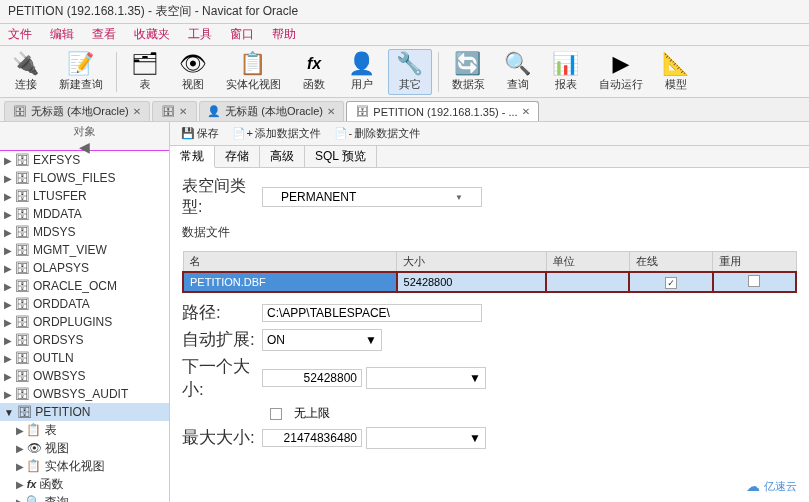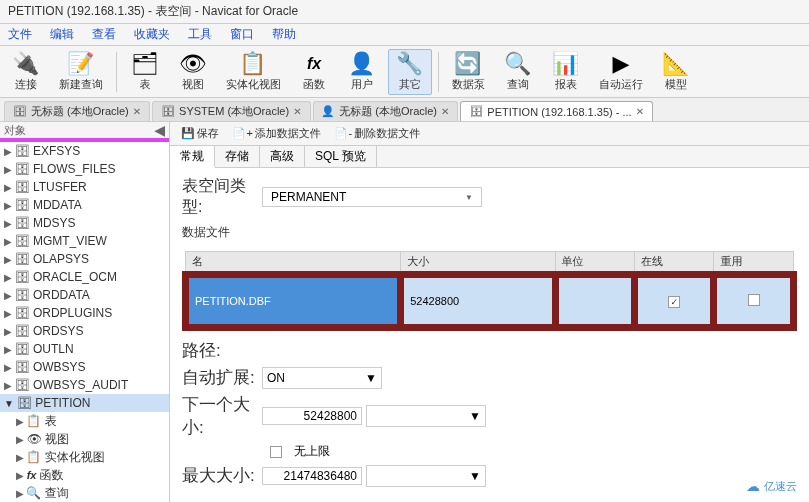--- a/index.html
+++ b/index.html
@@ -29,21 +29,21 @@
       background: #f5f5f5;
       border-bottom: 1px solid #ccc;
       padding: 2px 4px;
       display: flex;
       gap: 10px;
       height: 22px;
       align-items: center;
     }
     .menu-item {
       font-size: 12px;
-      color: #1d4ed8;
+      color: #be185d;
       padding: 1px 4px;
       cursor: pointer;
     }
 
     
     .toolbar {
       background: #f5f5f5;
       border-bottom: 1px solid #ccc;
       display: flex;
       align-items: center;
@@ -131,22 +131,23 @@
       border-right: 1px solid #ccc;
       overflow-y: auto;
       overflow-x: hidden;
     }
     .sidebar-header {
       display: flex;
       justify-content: space-between;
       align-items: center;
       padding: 2px 4px;
       background: #f5f5f5;
-      border-bottom: 4px solid #d946ef;
-      height: 20px;
+      border-bottom: 1px solid #d946ef;
+      height: 29px;
+      flex-direction: column;
     }
     .sidebar-collapse {
       cursor: pointer;
       font-size: 14px;
       color: #666;
     }
     .tree-item {
       display: flex;
       align-items: center;
       padding: 1px 4px;
@@ -235,21 +236,21 @@
     .form-label {
       width: 80px;
       font-size: 16px;
       color: #333;
       flex-shrink: 0;
     }
     .form-select {
       border: 1px solid #ccc;
       background: #fff;
       font-size: 12px;
-      padding: 1px 8px;
+      padding: 1px 18px;
       height: 20px;
       cursor: pointer;
       display: flex;
       align-items: center;
       justify-content: space-between;
       min-width: 160px;
     }
     .form-select .arrow { font-size: 8px; color: #666; }
 
     
@@ -267,22 +268,22 @@
     .datafiles-table th {
       background: #e8e8e8;
       border: 1px solid #ccc;
       padding: 2px 6px;
       font-size: 11px;
       font-weight: normal;
       text-align: left;
       color: #333;
     }
     .datafiles-table td {
-      border: 7px solid #7f1d1d;
-      padding: 16px 6px;
+      border: 2px solid #7f1d1d;
+      padding: 2px 6px;
       font-size: 11px;
     }
     .datafiles-table tr.selected td {
       background: #cce0f5;
     }
     .checkbox-cell {
       text-align: center;
     }
     .checkbox {
       width: 12px;
@@ -441,21 +442,20 @@
 </div>
 
 <div class="tab-bar">
   <div class="tab">
     <span>🗄</span>
     <span>无标题 (本地Oracle)</span>
     <span class="tab-close">✕</span>
   </div>
   <div class="tab">
     <span>🗄</span>
-    <span>SYSTEM (本地Oracle)</span>
     <span class="tab-close">✕</span>
   </div>
   <div class="tab">
     <span>👤</span>
     <span>无标题 (本地Oracle)</span>
     <span class="tab-close">✕</span>
   </div>
   <div class="tab active">
     <span>🗄</span>
     <span>PETITION (192.168.1.35) - ...</span>
@@ -637,20 +637,21 @@
               <div class="checkbox"></div>
             </td>
           </tr>
         </tbody>
       </table>
 
       <div style="margin-top:auto;">
 
         <div class="bottom-row">
           <span class="bottom-label">路径:</span>
+          <input class="bottom-input" type="text" style="max-width: 220px;" value="C:\APP\TABLESPACE\">
         </div>
 
         <div class="bottom-row">
           <span class="bottom-label">自动扩展:</span>
           <div class="bottom-select" style="width:120px;">
             <span>ON</span>
             <span>▼</span>
           </div>
         </div>
 

